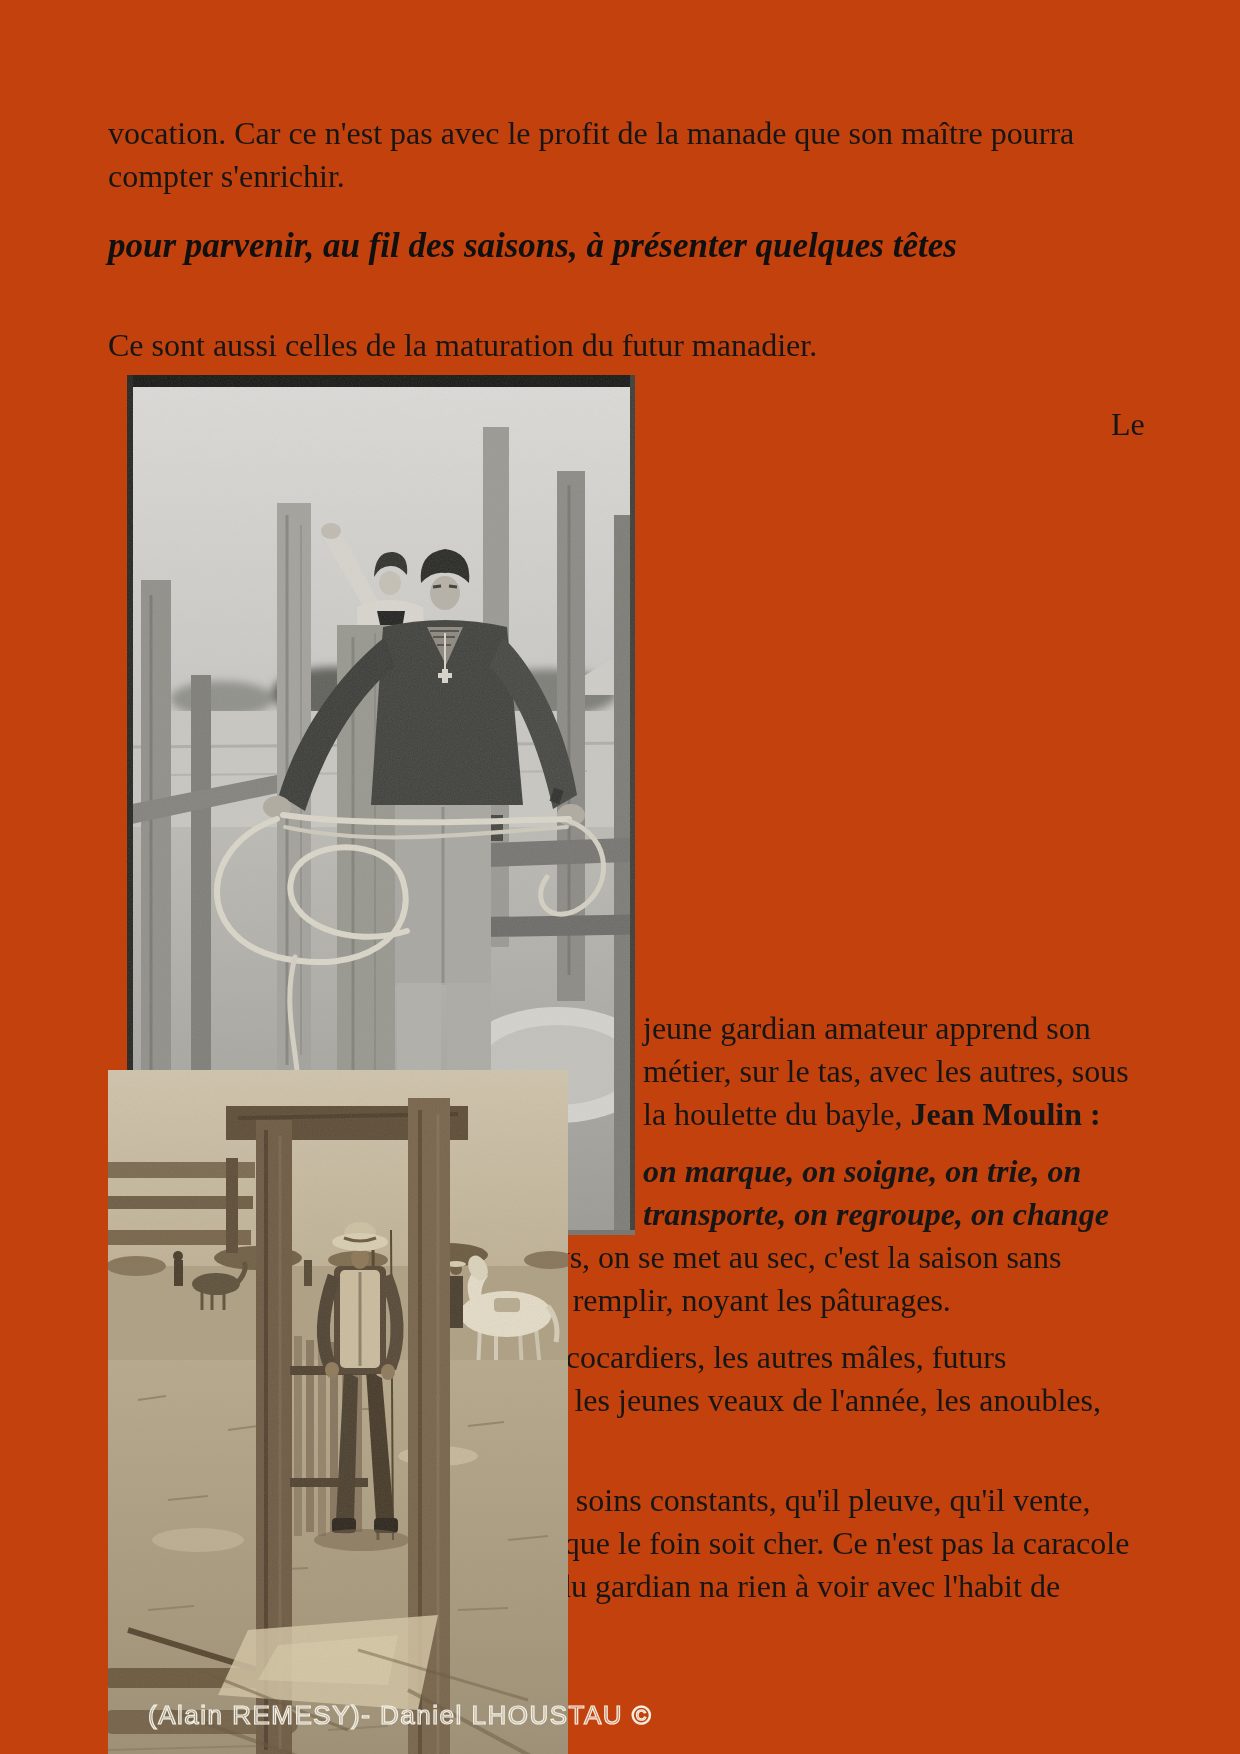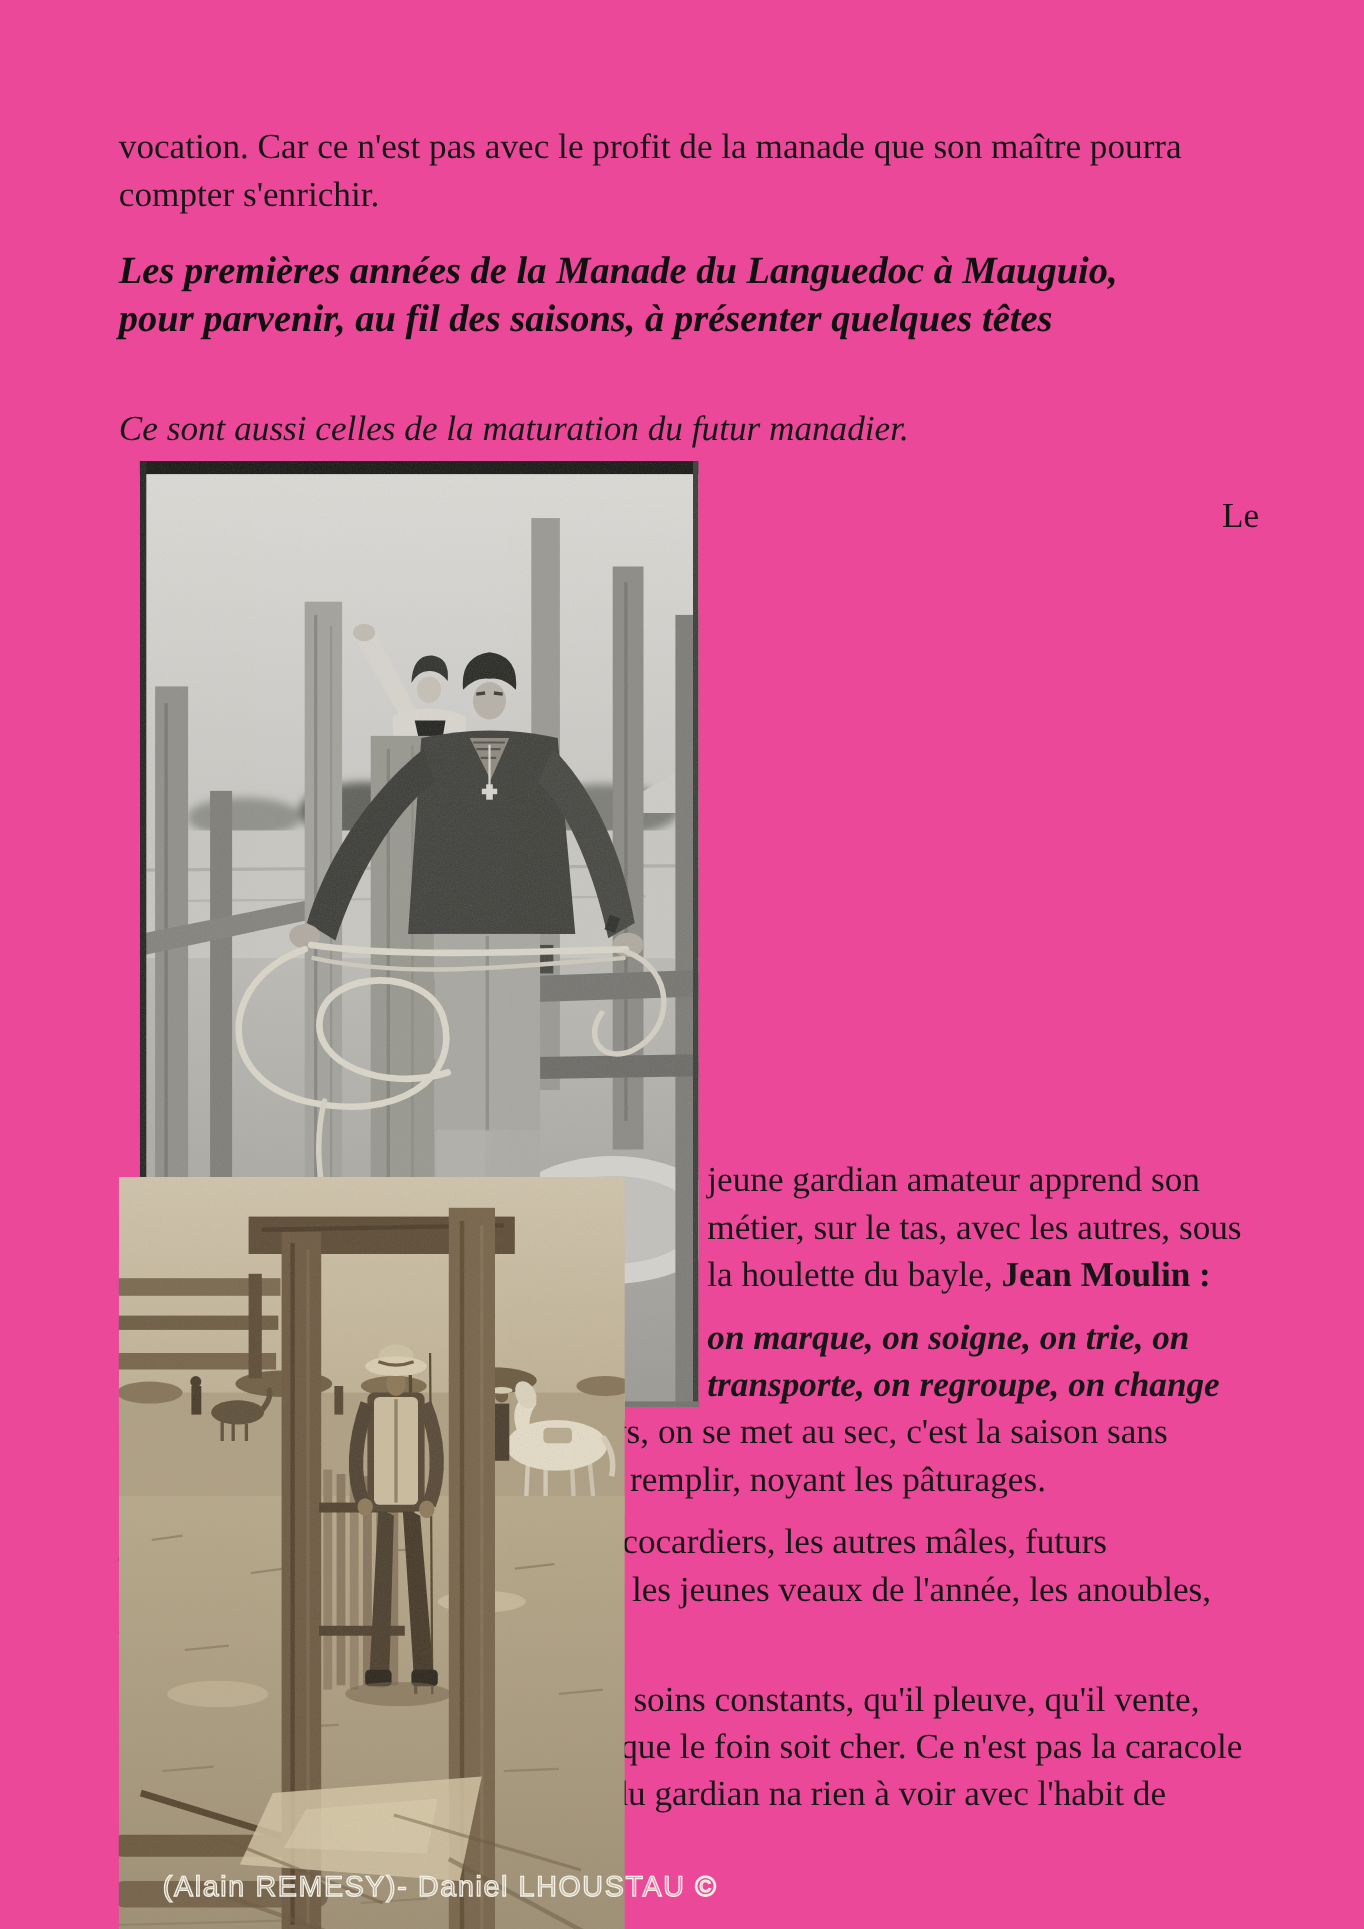--- a/index.html
+++ b/index.html
@@ -1,26 +1,26 @@
 <!DOCTYPE html>
 <html><head>
 <meta charset="utf-8">
 <style>
   html,body{margin:0;padding:0;background:#ffffff;}
   .page{
-    position:relative; width:1240px; height:1754px; background:#ec4899;
+    position:relative; width:1240px; height:1754px; background:#c2410c;
     overflow:hidden; font-family:"Liberation Serif", serif; color:#161616;
   }
   .content{ padding:112px 95px 0 108px; }
   .body-text{ margin:0; font-size:32px; line-height:43px; }
   .lead-heading{
     margin-top:26px; font-size:35px; line-height:44px;
     font-weight:bold; font-style:italic; color:#101010;
   }
-  .maturation{ margin-top:56px;font-style:italic; }
+  .maturation{ margin-top:56px; }
   .flow{ display:flow-root; }
   .flow p.col{ margin:14px 0 0; font-size:32px; line-height:43px; }
   .flow p.col-first{ margin-top:36px; }
   .photo1{ float:left; width:508px; height:860px; margin:8px 8px 0 19px; }
   .spacer{ float:left; width:460px; height:640px; margin-right:8px; }
   .b{ font-weight:bold; }
   .bi{ font-weight:bold; font-style:italic; }
   .bu{ font-weight:bold; text-decoration:underline; text-decoration-thickness:3px; text-underline-offset:4px; }
   .photo2{ position:absolute; left:108px; top:1070px; width:460px; height:700px; z-index:5; }
   .photo1 svg,.photo2 svg{ display:block; width:100%; height:100%; }
@@ -32,21 +32,20 @@
 </style>
 </head>
 <body>
 
 <div class="page">
   <div class="content">
 
     <p class="body-text">vocation. Car ce n'est pas avec le profit de la manade que son maître pourra compter s'enrichir.</p>
 
     <div class="lead-heading">
-      <div>Les premières années de la Manade du Languedoc à Mauguio,</div>
       <div>pour parvenir, au fil des saisons, à présenter quelques têtes</div>
     </div>
 
     <p class="body-text maturation">Ce sont aussi celles de la maturation du futur manadier.</p>
 
     <div class="flow">
 
       <div class="photo1">
         <svg viewBox="0 0 508 860" preserveAspectRatio="none">
           <defs>

